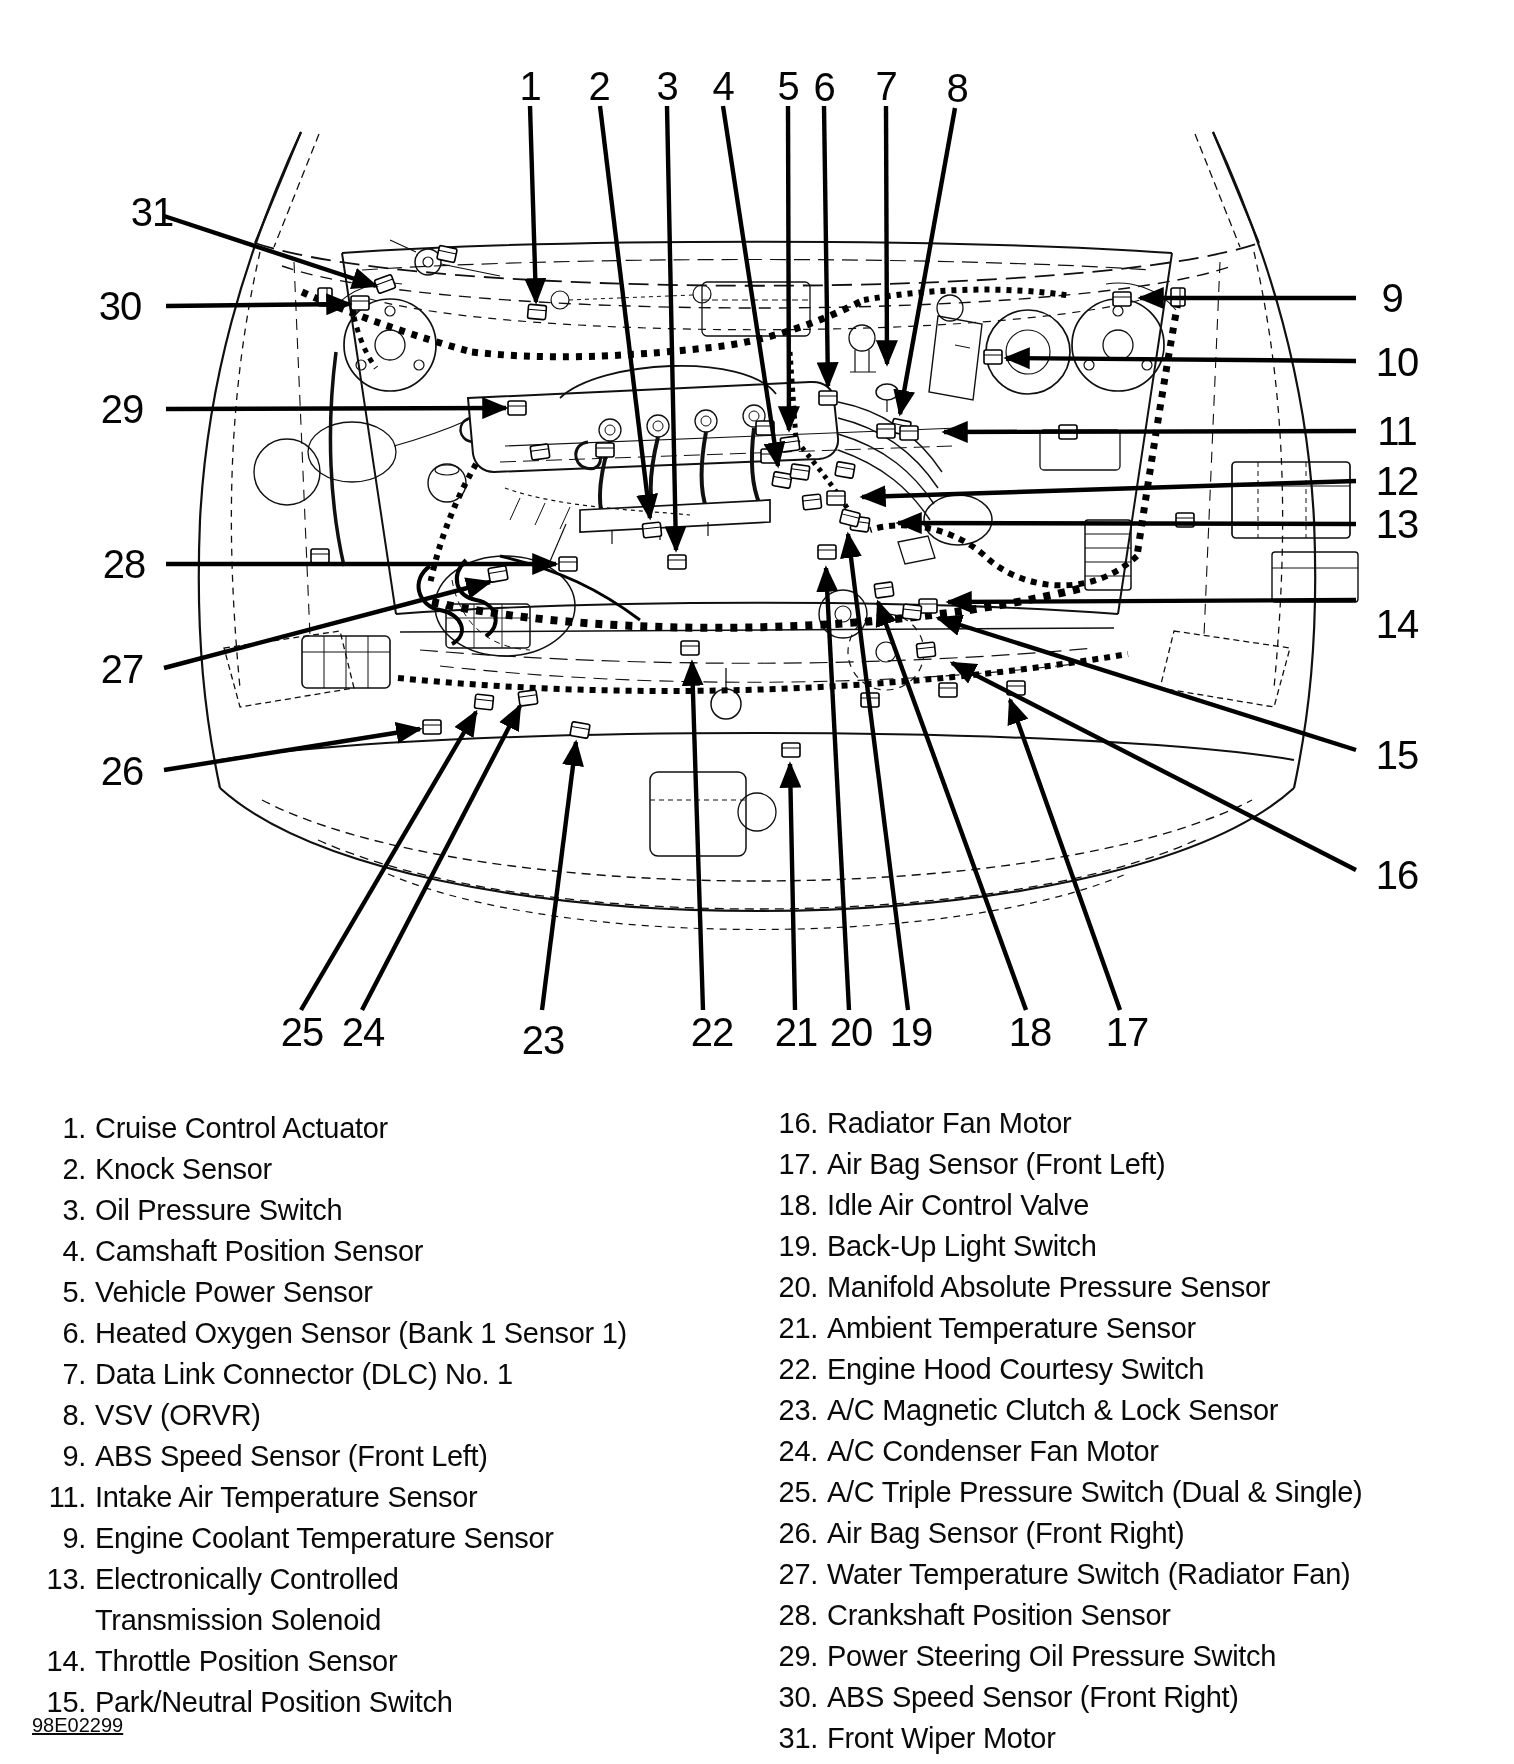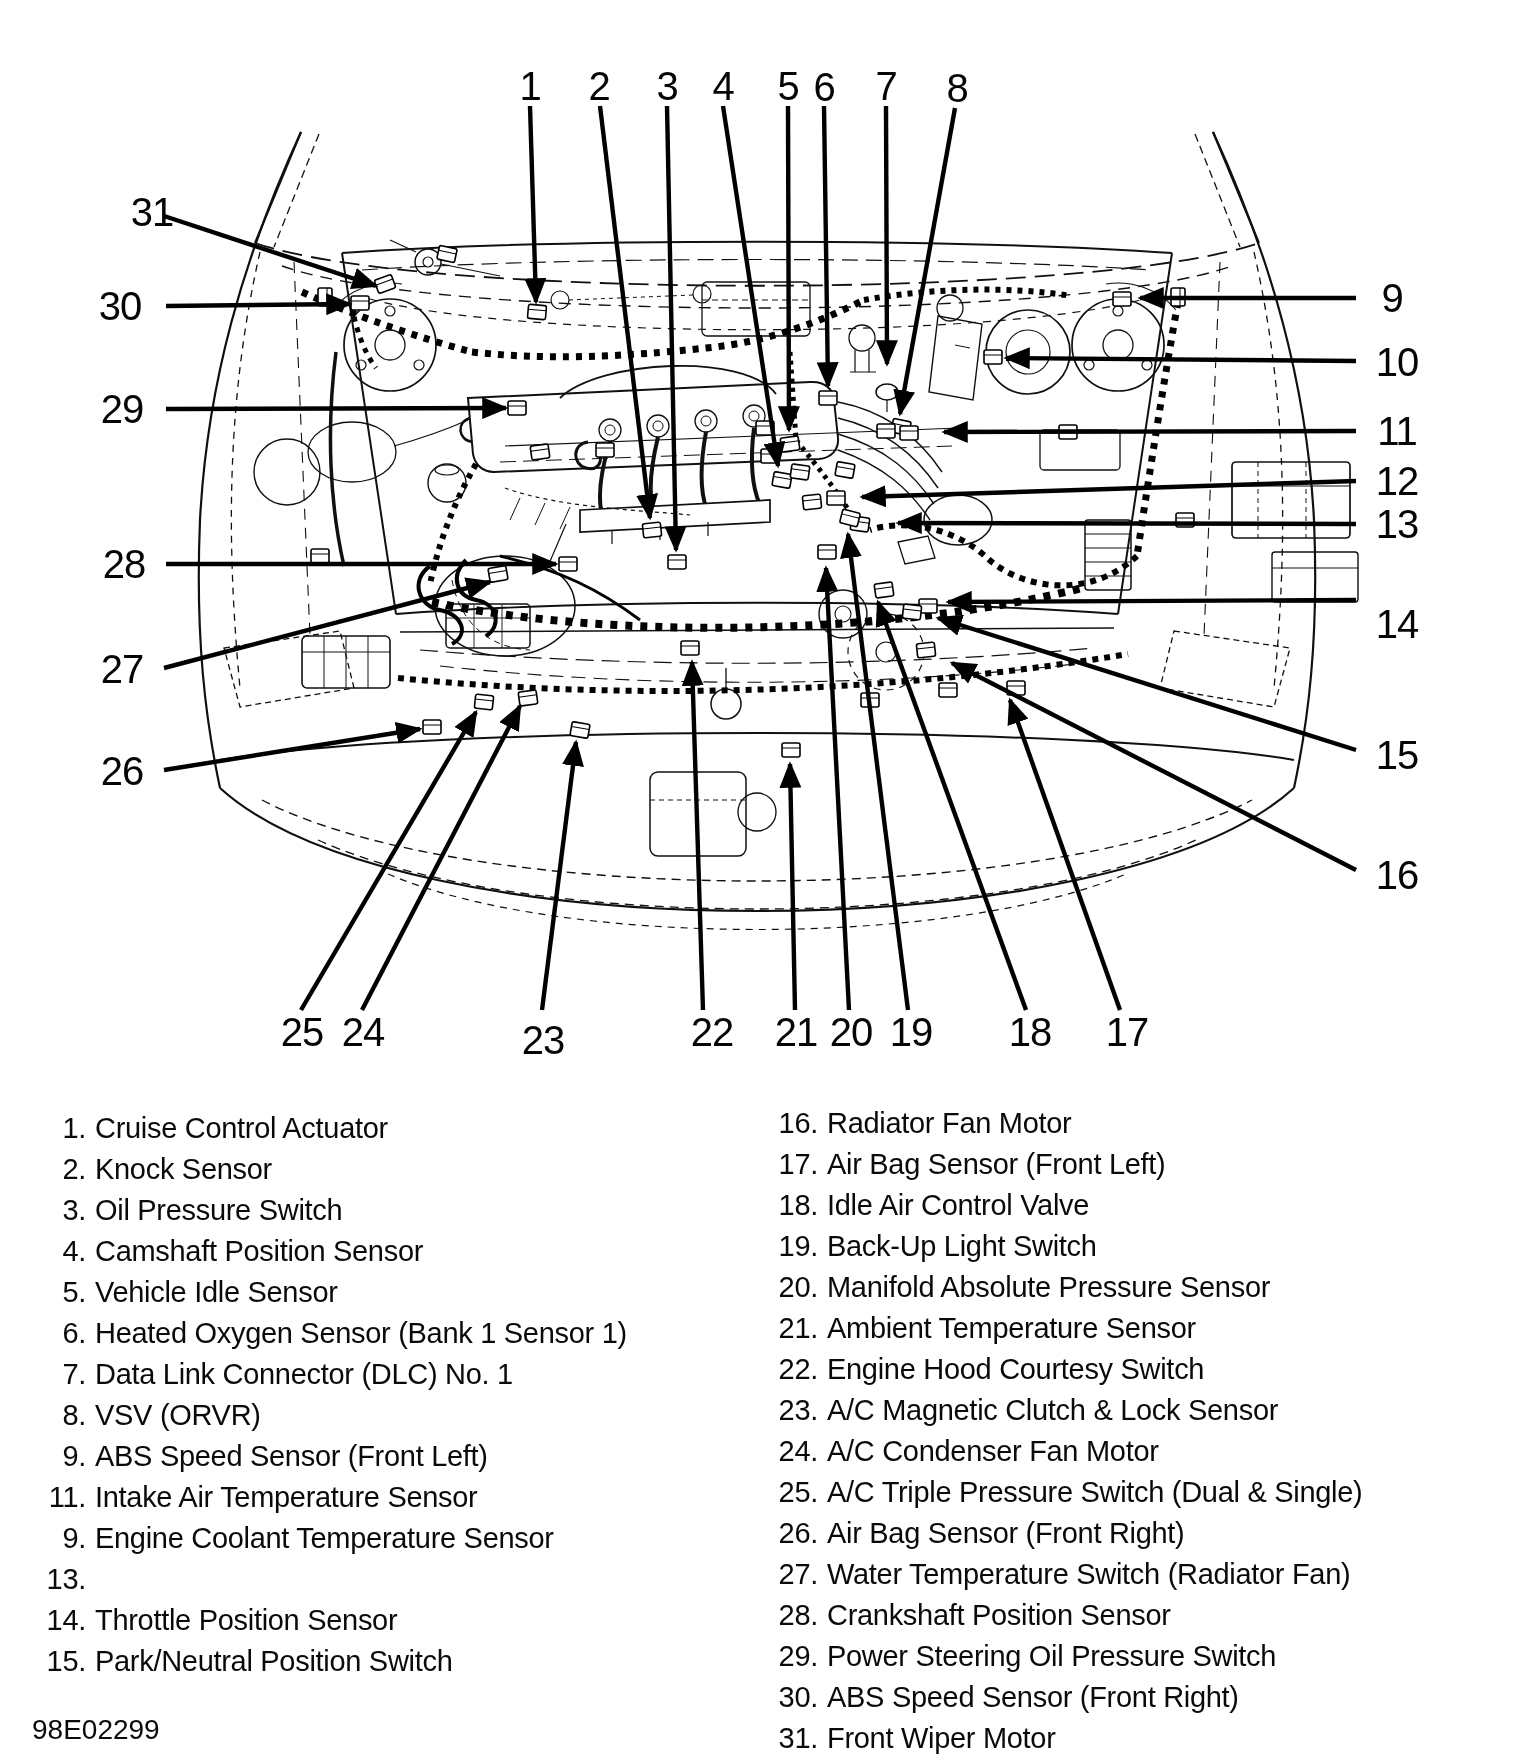--- a/index.html
+++ b/index.html
@@ -13,21 +13,21 @@
     font-size:40px;line-height:1;color:#050505;letter-spacing:-1px;white-space:nowrap;
   }
   .legend-col{position:absolute;}
   .legend-row{display:flex;align-items:flex-start;line-height:41px;font-size:29px;color:#0a0a0a;letter-spacing:-0.3px;}
   .legend-row .num{flex:none;text-align:right;}
   .legend-left .num{width:56px;}
   .legend-right .num{width:118px;}
   .legend-row .txt{padding-left:9px;white-space:pre-line;}
   .legend-left{top:1108px;left:30px;width:640px;}
   .legend-right{top:1103px;left:700px;width:810px;}
-  .figure-id{position:absolute;left:32px;top:1714px;font-size:28px;color:#0a0a0a;}
+  .figure-id{position:absolute;left:32px;top:1714px;font-size:20px;color:#0a0a0a;text-decoration:underline;}
 </style>
 </head>
 <body>
 
 <div class="stage">
 
   <svg class="art" width="1514" height="1060" viewBox="0 0 1514 1060">
     <defs>
       <marker id="arr" viewBox="0 0 6 5" refX="5.4" refY="2.5" markerWidth="6" markerHeight="5" orient="auto" markerUnits="strokeWidth">
         <path d="M0,0 L6,2.5 L0,5 Z" fill="#000"></path>
@@ -330,21 +330,21 @@
         <div class="legend-row">
           <span class="num">3.</span>
           <span class="txt">Oil Pressure Switch</span>
         </div>
         <div class="legend-row">
           <span class="num">4.</span>
           <span class="txt">Camshaft Position Sensor</span>
         </div>
         <div class="legend-row">
           <span class="num">5.</span>
-          <span class="txt">Vehicle Idle Sensor</span>
+          <span class="txt">Vehicle Power Sensor</span>
         </div>
         <div class="legend-row">
           <span class="num">6.</span>
           <span class="txt">Heated Oxygen Sensor (Bank 1 Sensor 1)</span>
         </div>
         <div class="legend-row">
           <span class="num">7.</span>
           <span class="txt">Data Link Connector (DLC) No. 1</span>
         </div>
         <div class="legend-row">
@@ -358,20 +358,22 @@
         <div class="legend-row">
           <span class="num">11.</span>
           <span class="txt">Intake Air Temperature Sensor</span>
         </div>
         <div class="legend-row">
           <span class="num">9.</span>
           <span class="txt">Engine Coolant Temperature Sensor</span>
         </div>
         <div class="legend-row">
           <span class="num">13.</span>
+          <span class="txt">Electronically Controlled
+Transmission Solenoid</span>
         </div>
         <div class="legend-row">
           <span class="num">14.</span>
           <span class="txt">Throttle Position Sensor</span>
         </div>
         <div class="legend-row">
           <span class="num">15.</span>
           <span class="txt">Park/Neutral Position Switch</span>
         </div>
       </div>

